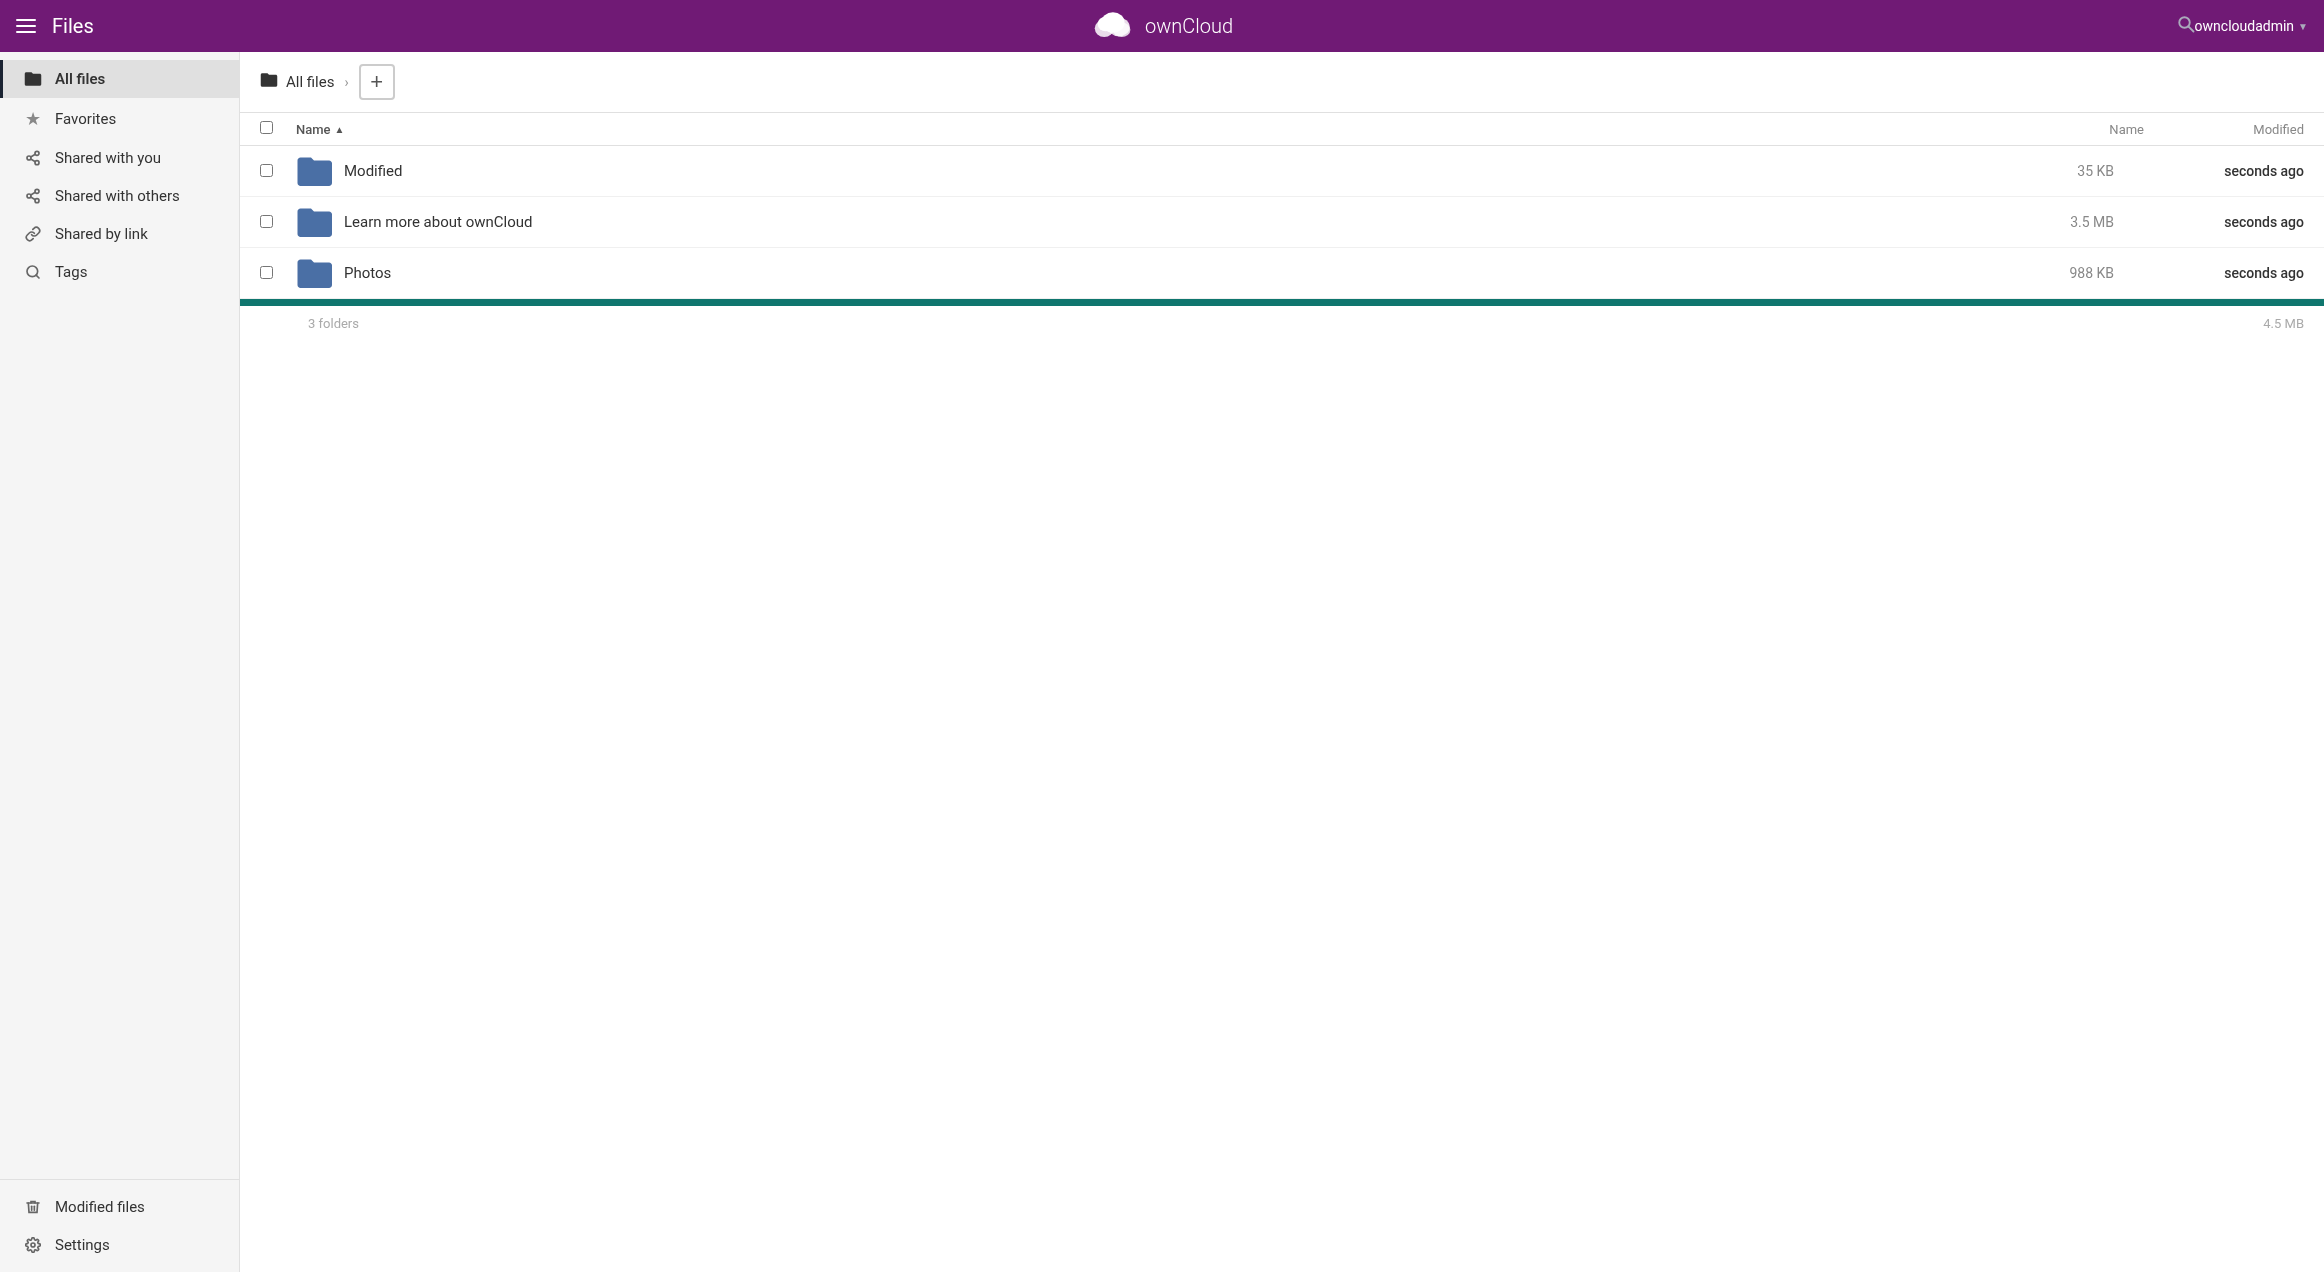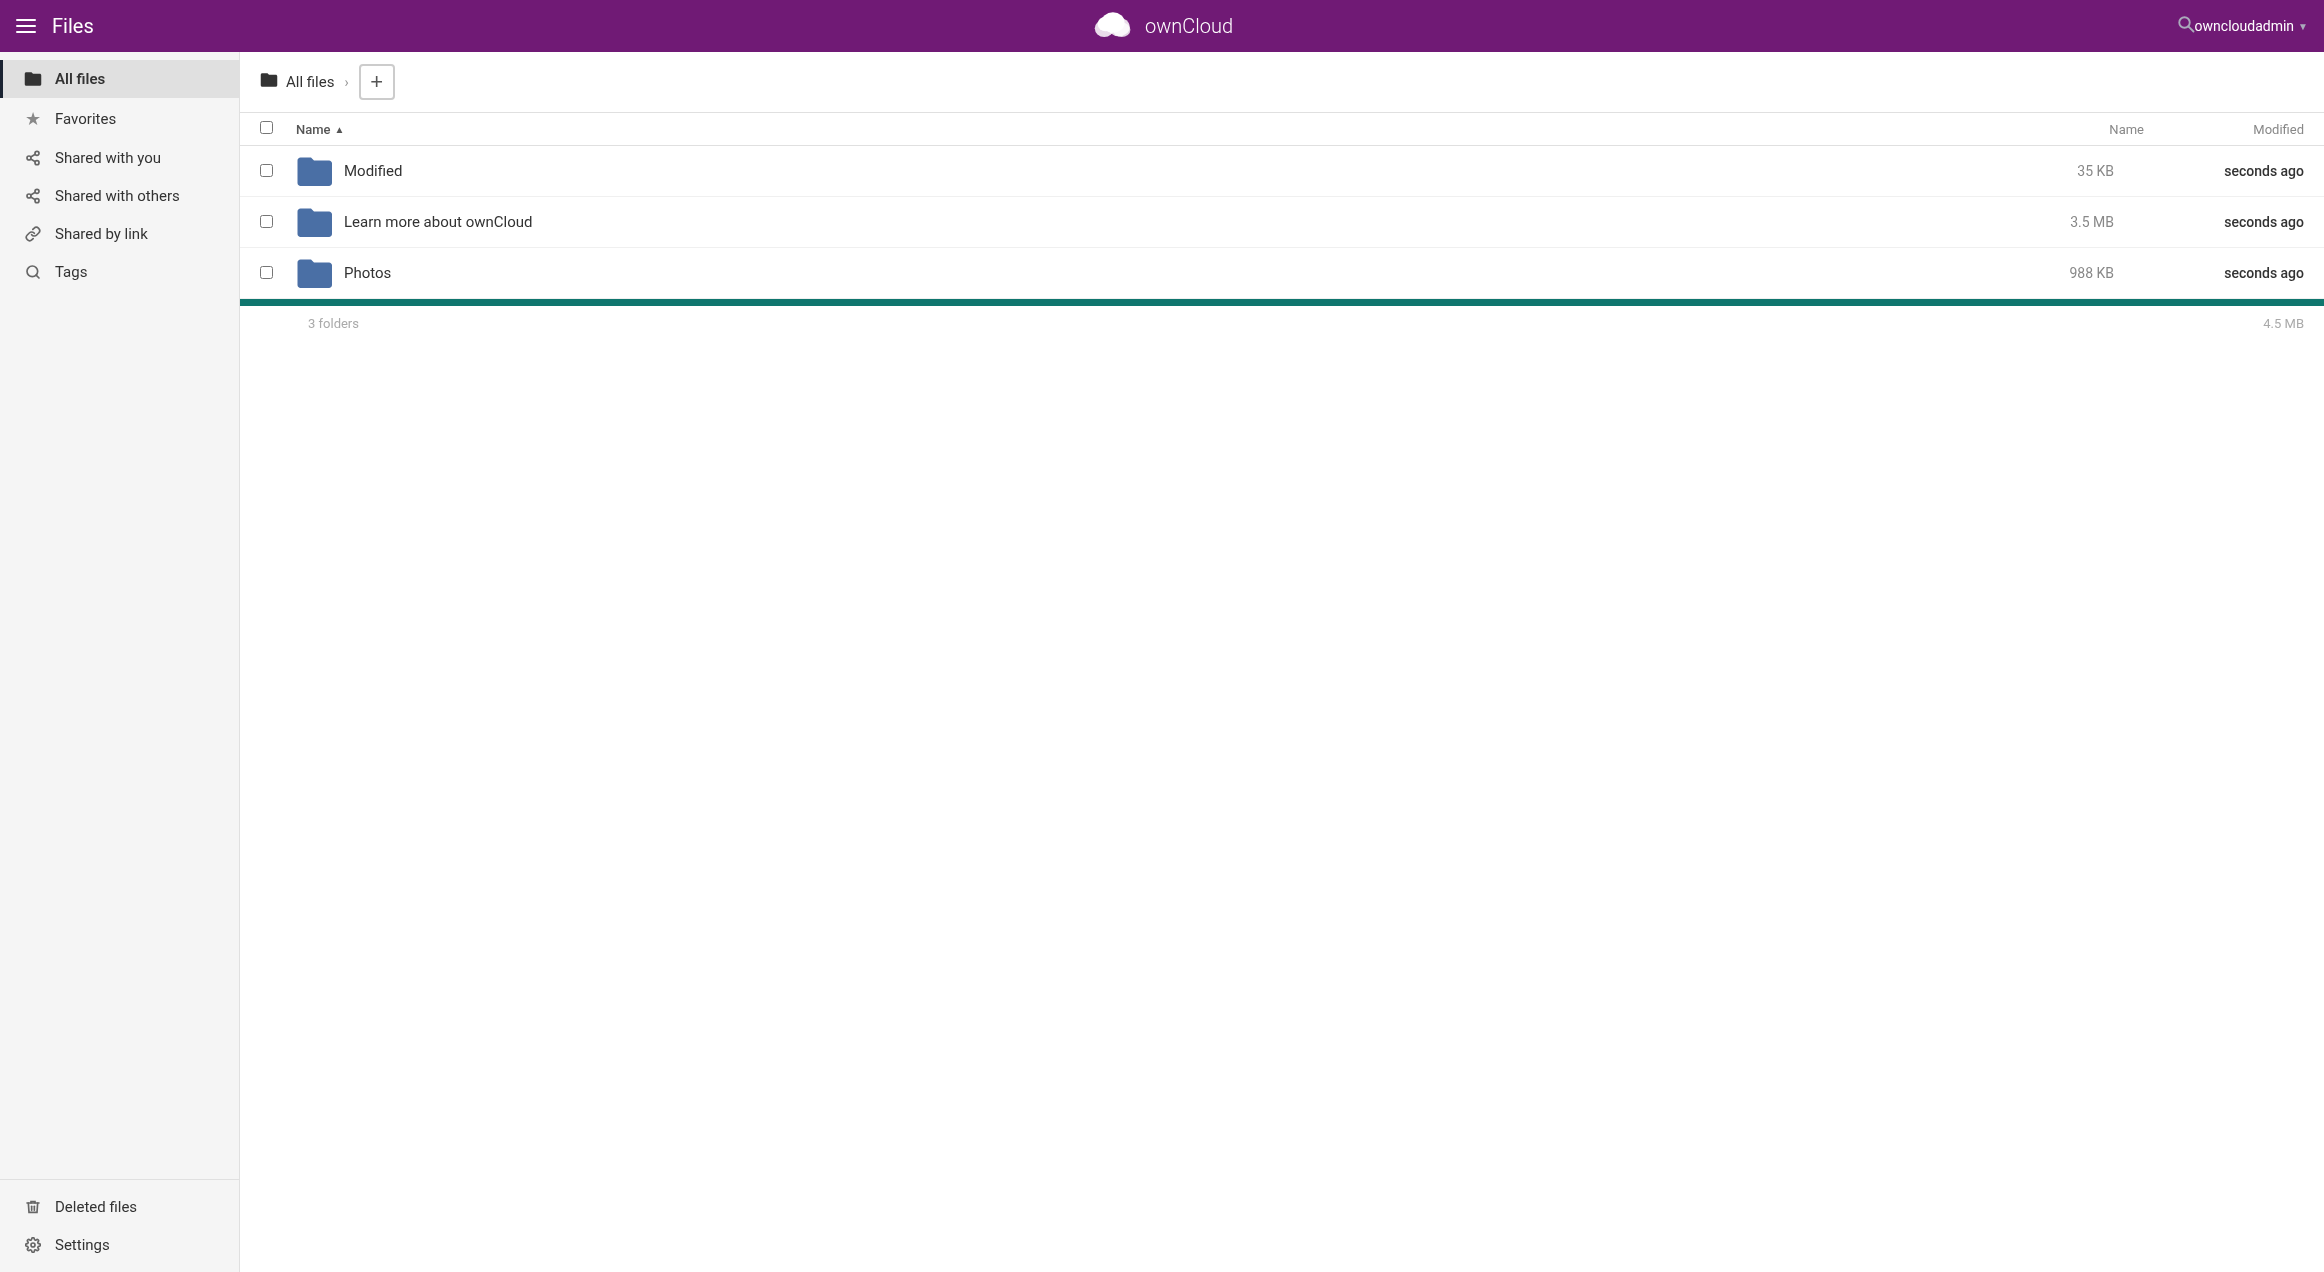--- a/index.html
+++ b/index.html
@@ -365,21 +365,21 @@
       <div class="sidebar-item">
         <span class="sidebar-item-icon">
           <svg width="16" height="18" viewBox="0 0 24 24" fill="none" stroke="#666" stroke-width="2.5" stroke-linecap="round">
             <polyline points="3 6 5 6 21 6"></polyline>
               <path d="M19 6l-1 14H6L5 6"></path>
               <path d="M10 11v6"></path>
               <path d="M14 11v6"></path>
             <path d="M9 6V4h6v2"></path>
           </svg>
         </span>
-        <span>Deleted files</span>
+        <span>Modified files</span>
       </div>
 
       <div class="sidebar-item">
         <span class="sidebar-item-icon">
           <svg width="16" height="16" viewBox="0 0 24 24" fill="none" stroke="#666" stroke-width="2.5" stroke-linecap="round">
             <circle cx="12" cy="12" r="3"></circle>
             <path d="M19.4 15a1.65 1.65 0 0 0 .33 1.82l.06.06a2 2 0 0 1-2.83 2.83l-.06-.06a1.65 1.65 0 0 0-1.82-.33 1.65 1.65 0 0 0-1 1.51V21a2 2 0 0 1-4 0v-.09A1.65 1.65 0 0 0 9 19.4a1.65 1.65 0 0 0-1.82.33l-.06.06a2 2 0 0 1-2.83-2.83l.06-.06A1.65 1.65 0 0 0 4.68 15a1.65 1.65 0 0 0-1.51-1H3a2 2 0 0 1 0-4h.09A1.65 1.65 0 0 0 4.6 9a1.65 1.65 0 0 0-.33-1.82l-.06-.06a2 2 0 0 1 2.83-2.83l.06.06A1.65 1.65 0 0 0 9 4.68a1.65 1.65 0 0 0 1-1.51V3a2 2 0 0 1 4 0v.09a1.65 1.65 0 0 0 1 1.51 1.65 1.65 0 0 0 1.82-.33l.06-.06a2 2 0 0 1 2.83 2.83l-.06.06A1.65 1.65 0 0 0 19.4 9a1.65 1.65 0 0 0 1.51 1H21a2 2 0 0 1 0 4h-.09a1.65 1.65 0 0 0-1.51 1z"></path>
           </svg>
         </span>
         <span>Settings</span>

